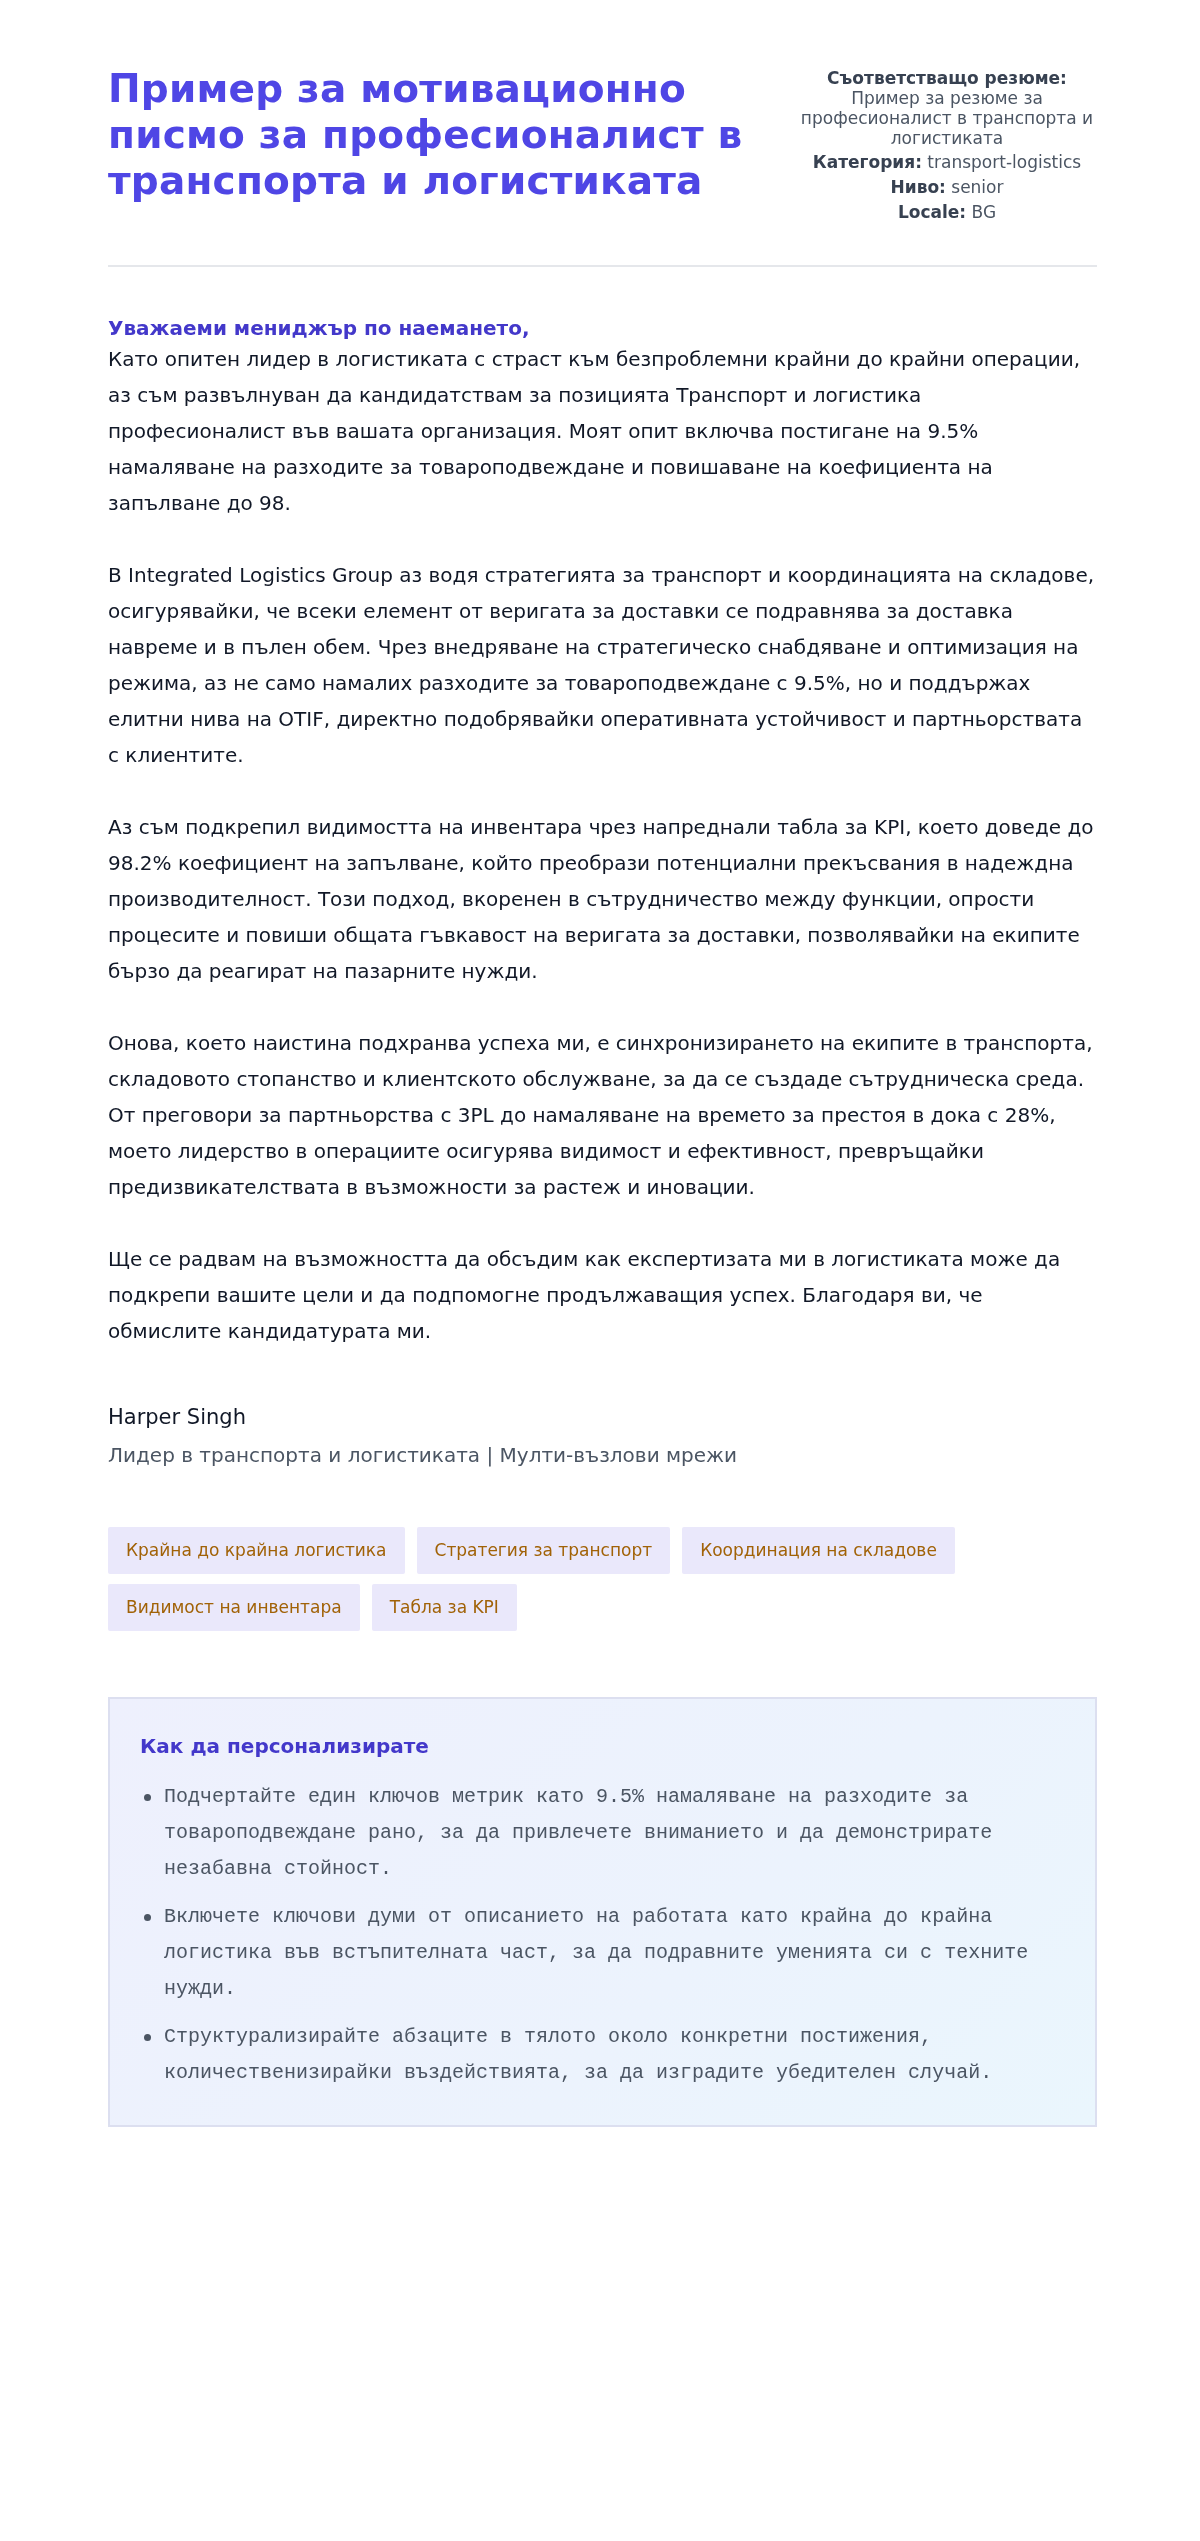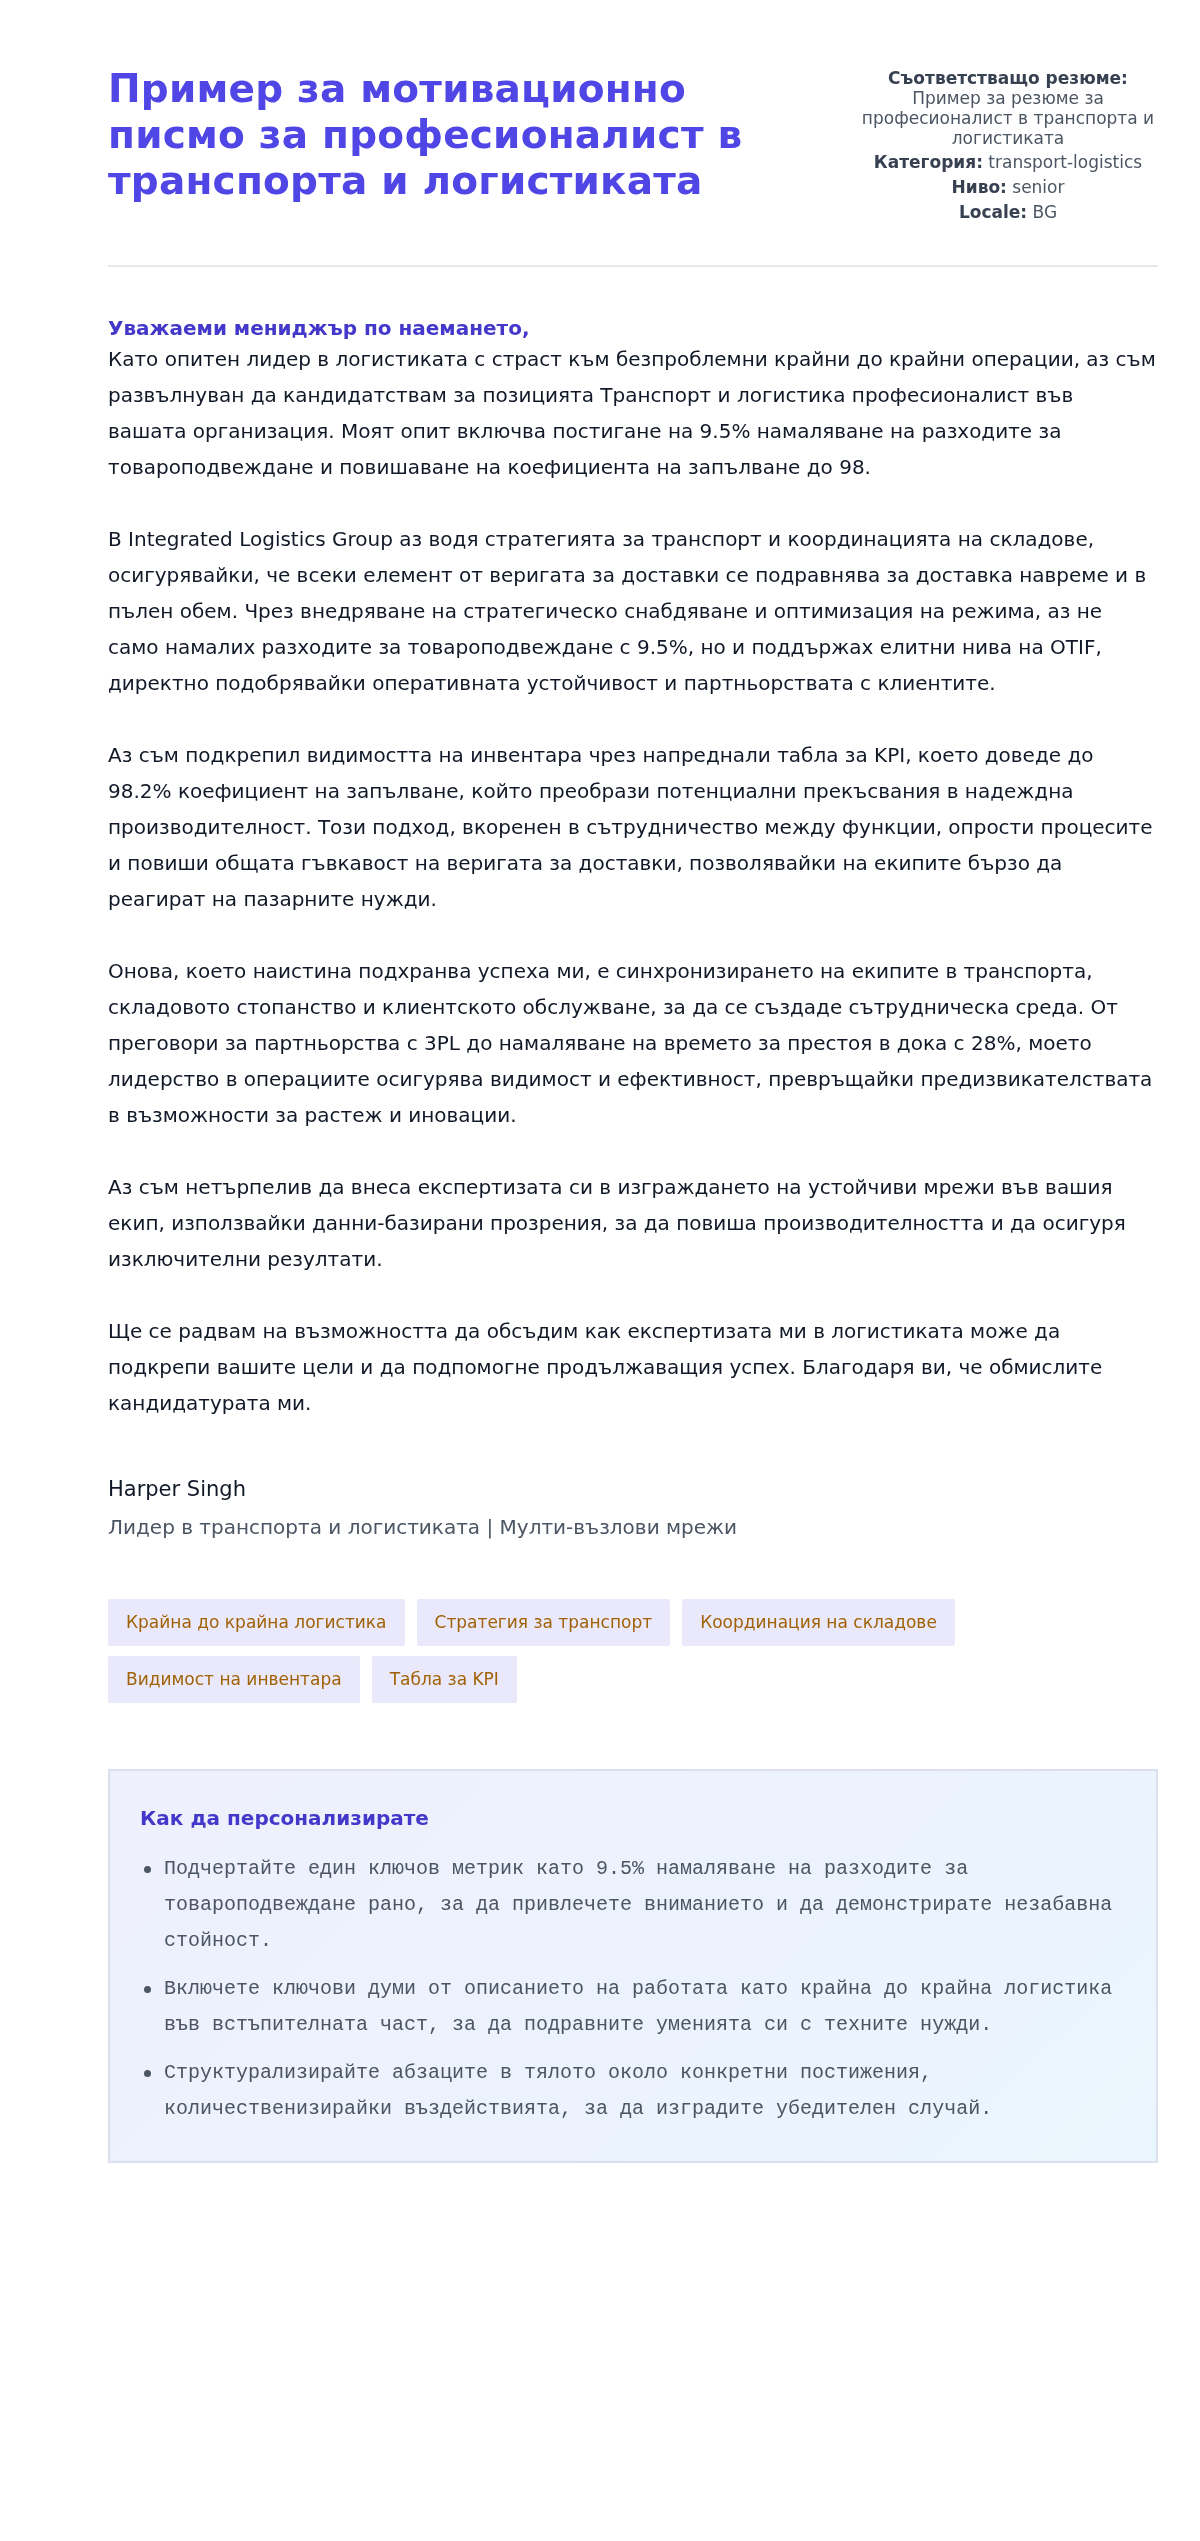--- a/index.html
+++ b/index.html
@@ -4,21 +4,21 @@
 <style>
   * { box-sizing: border-box; margin: 0; padding: 0; }
   html, body {
     width: 1200px;
     background: #ffffff;
     font-family: "DejaVu Sans", sans-serif;
     color: #111827;
   }
   .page {
     width: 1200px;
-    padding: 66px 42px 56px 108px;
+    padding: 66px 103px 56px 108px;
   }
   .header {
     display: flex;
     justify-content: space-between;
     align-items: flex-start;
     padding-bottom: 38px;
     border-bottom: 2px solid #e5e7eb;
   }
   .header-left { width: 660px; }
   .title {
@@ -151,21 +151,20 @@
     </div>
   </header>
 
   <div class="greeting">Уважаеми мениджър по наемането,</div>
 
   <div class="body">
     <p>Като опитен лидер в логистиката с страст към безпроблемни крайни до крайни операции, аз съм развълнуван да кандидатствам за позицията Транспорт и логистика професионалист във вашата организация. Моят опит включва постигане на 9.5% намаляване на разходите за товароподвеждане и повишаване на коефициента на запълване до 98.</p>
     <p>В Integrated Logistics Group аз водя стратегията за транспорт и координацията на складове, осигурявайки, че всеки елемент от веригата за доставки се подравнява за доставка навреме и в пълен обем. Чрез внедряване на стратегическо снабдяване и оптимизация на режима, аз не само намалих разходите за товароподвеждане с 9.5%, но и поддържах елитни нива на OTIF, директно подобрявайки оперативната устойчивост и партньорствата с клиентите.</p>
     <p>Аз съм подкрепил видимостта на инвентара чрез напреднали табла за KPI, което доведе до 98.2% коефициент на запълване, който преобрази потенциални прекъсвания в надеждна производителност. Този подход, вкоренен в сътрудничество между функции, опрости процесите и повиши общата гъвкавост на веригата за доставки, позволявайки на екипите бързо да реагират на пазарните нужди.</p>
     <p>Онова, което наистина подхранва успеха ми, е синхронизирането на екипите в транспорта, складовото стопанство и клиентското обслужване, за да се създаде сътрудническа среда. От преговори за партньорства с 3PL до намаляване на времето за престоя в дока с 28%, моето лидерство в операциите осигурява видимост и ефективност, превръщайки предизвикателствата в възможности за растеж и иновации.</p>
-    <p>Аз съм нетърпелив да внеса експертизата си в изграждането на устойчиви мрежи във вашия екип, използвайки данни-базирани прозрения, за да повиша производителността и да осигуря изключителни резултати.</p>
     <p>Ще се радвам на възможността да обсъдим как експертизата ми в логистиката може да подкрепи вашите цели и да подпомогне продължаващия успех. Благодаря ви, че обмислите кандидатурата ми.</p>
   </div>
 
   <div class="signature">
     <div class="sig-name">Harper Singh</div>
     <div class="sig-title">Лидер в транспорта и логистиката | Мулти-възлови мрежи</div>
   </div>
 
   <div class="tags">
     <span class="tag">Крайна до крайна логистика</span>

